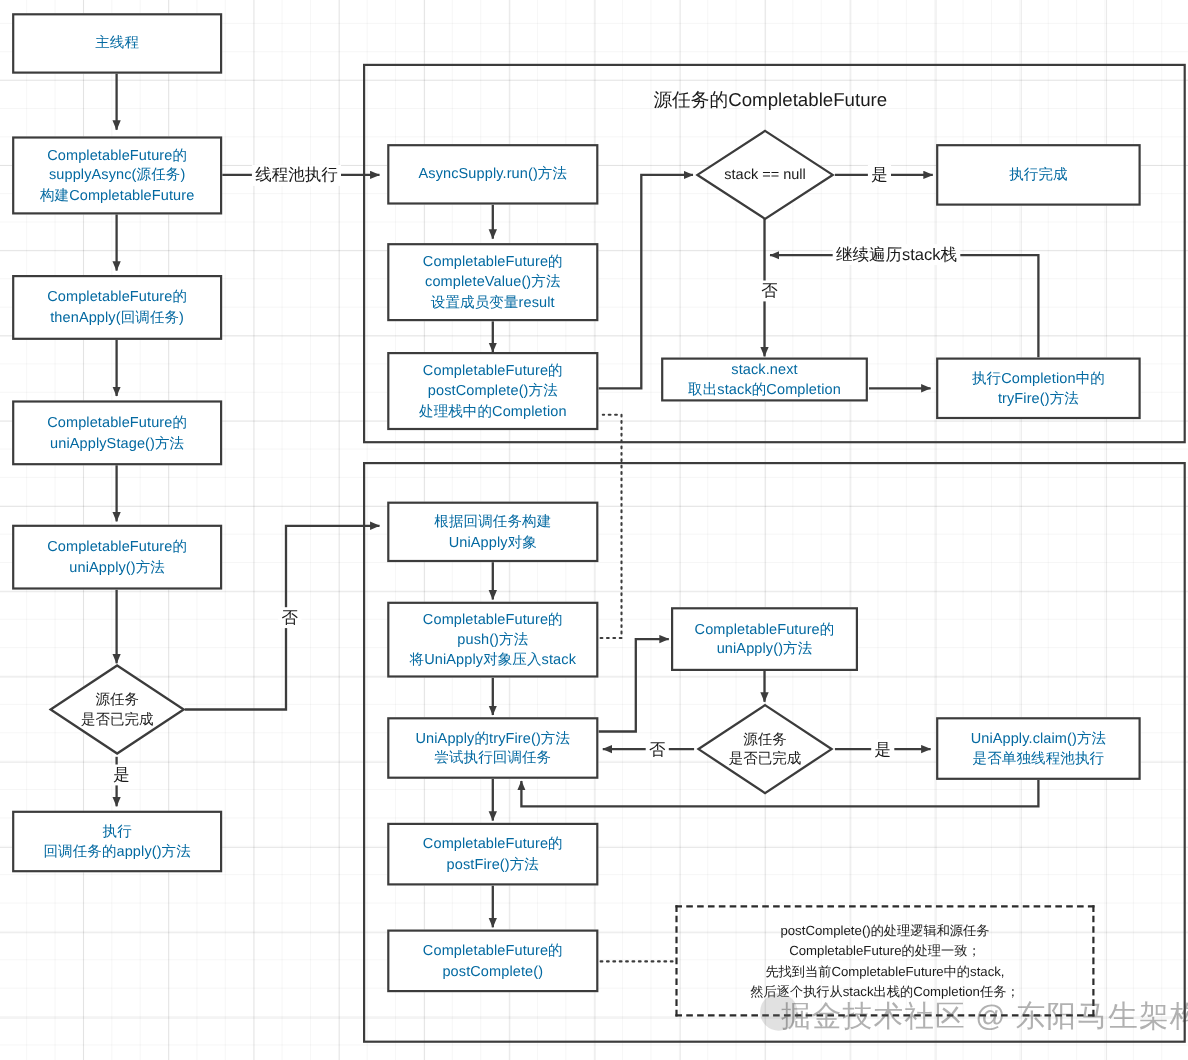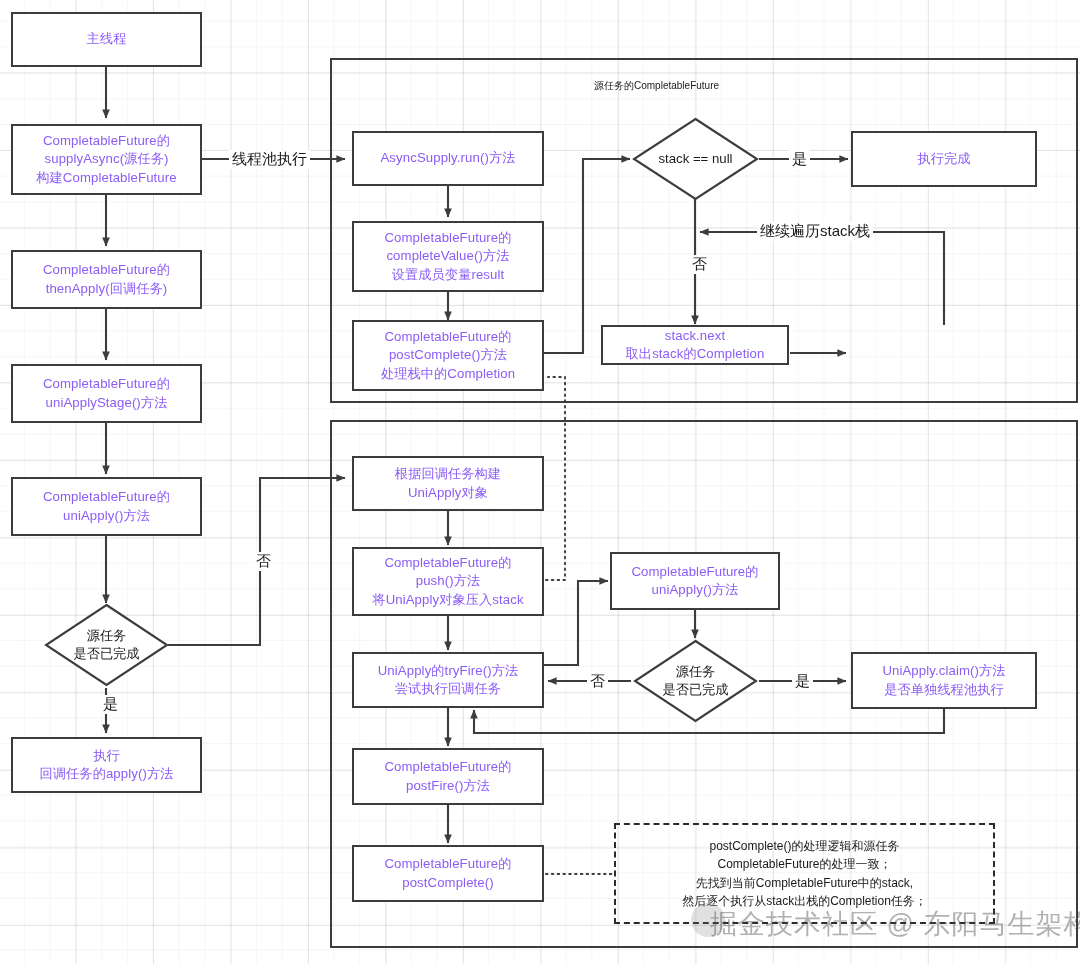--- a/index.html
+++ b/index.html
@@ -25,37 +25,37 @@
     position:absolute;left:0;top:0;width:1080px;height:964px;
     pointer-events:none;
   }
   .node{
     position:absolute;
     box-sizing:border-box;
     background:#ffffff;
     border:2px solid #3c3c3c;
     display:flex;align-items:center;justify-content:center;
     text-align:center;
-    color:#8b5cf6;
+    color:#0369a1;
     font-size:13.2px;
     line-height:1.38;
     letter-spacing:0.1px;
     white-space:pre-line;
     z-index:3;
   }
   .panel{
     position:absolute;
     box-sizing:border-box;
     border:2px solid #3c3c3c;
     background:transparent;
     z-index:1;
   }
   .panel-title{
     position:absolute;
-    font-size:10px;
+    font-size:17px;
     color:#1a1a1a;
     z-index:2;
     white-space:nowrap;
   }
   .note{
     position:absolute;
     box-sizing:border-box;
     border:2px dashed #2b2b2b;
     background:transparent;
     display:flex;align-items:center;justify-content:center;
@@ -209,20 +209,22 @@
       <polygon points="63.5,2 125,42 63.5,82 2,42" fill="#ffffff" stroke="#3c3c3c" stroke-width="2.1"></polygon>
     </svg>
     <div class="dtext">stack == null</div>
   </div>
 
   <div class="node" style="left:851px;top:131px;width:186px;height:56px;">执行完成</div>
 
   <div class="node" style="left:601px;top:325px;width:188px;height:40px;">stack.next
 取出stack的Completion</div>
 
+  <div class="node" style="left:851px;top:325px;width:186px;height:56px;">执行Completion中的
+tryFire()方法</div>
 
   <div class="node" style="left:352px;top:456px;width:192px;height:55px;">根据回调任务构建
 UniApply对象</div>
 
   <div class="node" style="left:352px;top:547px;width:192px;height:69px;">CompletableFuture的
 push()方法
 将UniApply对象压入stack</div>
 
   <div class="node" style="left:352px;top:652px;width:192px;height:56px;">UniApply的tryFire()方法
 尝试执行回调任务</div>

